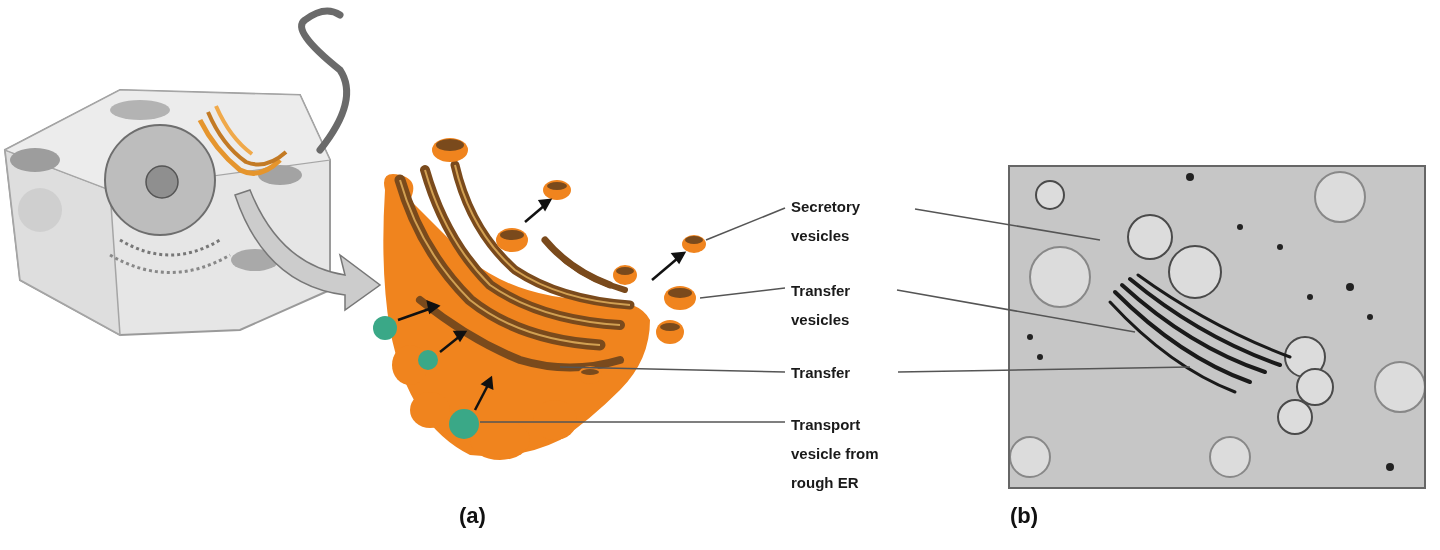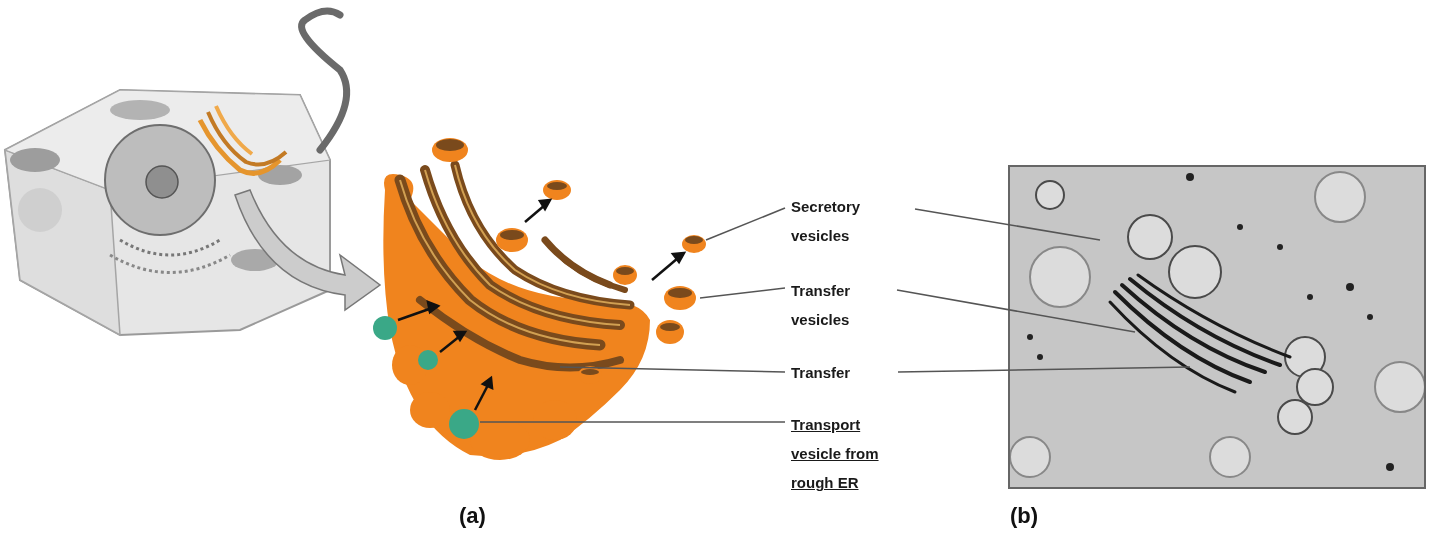--- a/index.html
+++ b/index.html
@@ -145,18 +145,18 @@
     <line x1="898" y1="372" x2="1190" y2="367"></line>
     <line x1="480" y1="422" x2="785" y2="422"></line>
   </g>
 </svg>
 
 <div class="label" style="left:791px; top:192px;">Secretory
 vesicles</div>
 <div class="label" style="left:791px; top:276px;">Transfer
 vesicles</div>
 <div class="label" style="left:791px; top:358px;">Transfer</div>
-<div class="label" style="left:791px; top:410px;text-decoration:underline;">Transport
+<div class="label" style="left:791px; top:410px;">Transport
 vesicle from
 rough ER</div>
 
 <div class="panel-label" style="left:459px; top:503px;">(a)</div>
 <div class="panel-label" style="left:1010px; top:503px;">(b)</div>
 
 </body></html>

